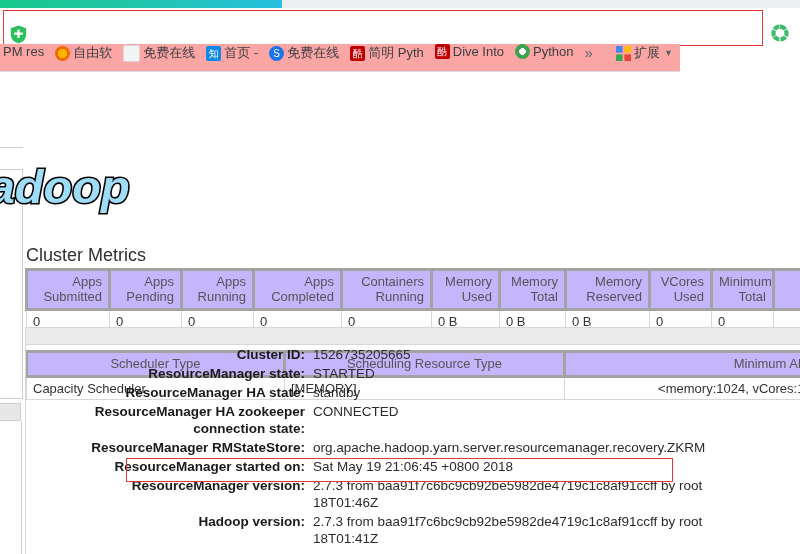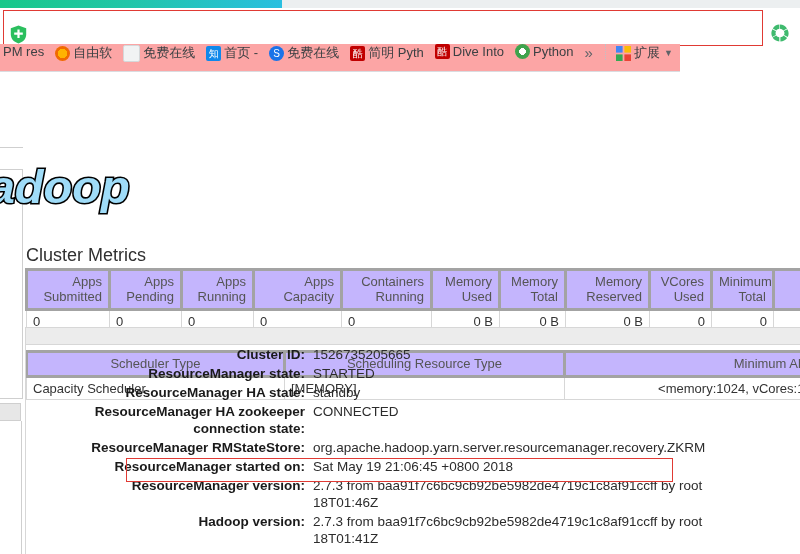--- a/index.html
+++ b/index.html
@@ -195,21 +195,21 @@
   }
   table.metrics td {
     border: 1px solid #d7d7d7;
     border-top: none;
     padding: 3px 6px;
     text-align: left;
     font-size: 13px;
     color: #333333;
     background: #ffffff;
   }
-  table.metrics td.num { text-align: right; margin-top: 32px; }
+  table.metrics td.num { text-align: left; margin-top: 32px; }
 
   #tbl-cluster-metrics { top: 196px; left: 25px; width: 792px; }
   #tbl-scheduler-metrics { top: 278px; left: 25px; width: 792px; }
   #tbl-scheduler-metrics th { text-align: center; margin-top: 22px; }
   #tbl-scheduler-metrics td.right { text-align: right; }
   #info-header-strip {
     position: absolute; top: 255px; left: 25px;
     width: 790px; height: 18px;
     background: #ececec;
     border: 1px solid #d7d7d7;
@@ -370,21 +370,21 @@
         <col style="width:84px">
         <col style="width:62px">
       <col style="width:62px">
         <col style="width:45px">
     </colgroup>
     <thead>
       <tr>
         <th>Apps Submitted</th>
         <th>Apps Pending</th>
         <th>Apps Running</th>
-        <th>Apps Capacity</th>
+        <th>Apps Completed</th>
         <th>Containers Running</th>
         <th>Memory Used</th>
         <th>Memory Total</th>
         <th>Memory Reserved</th>
         <th>VCores Used</th>
         <th>Minimum Total</th>
         <th></th>
       </tr>
     </thead>
     <tbody>

